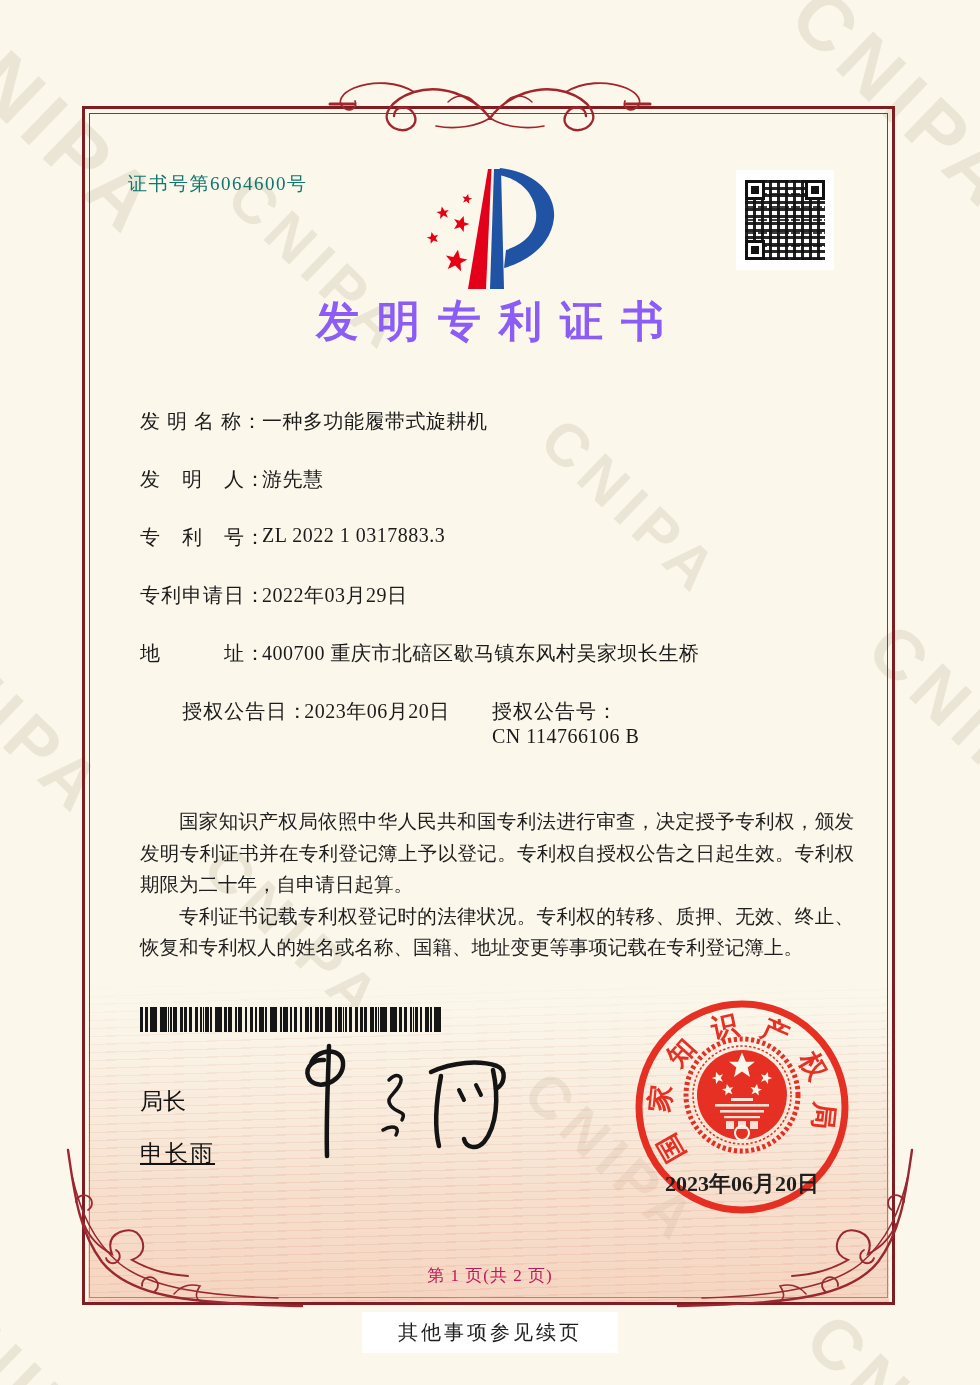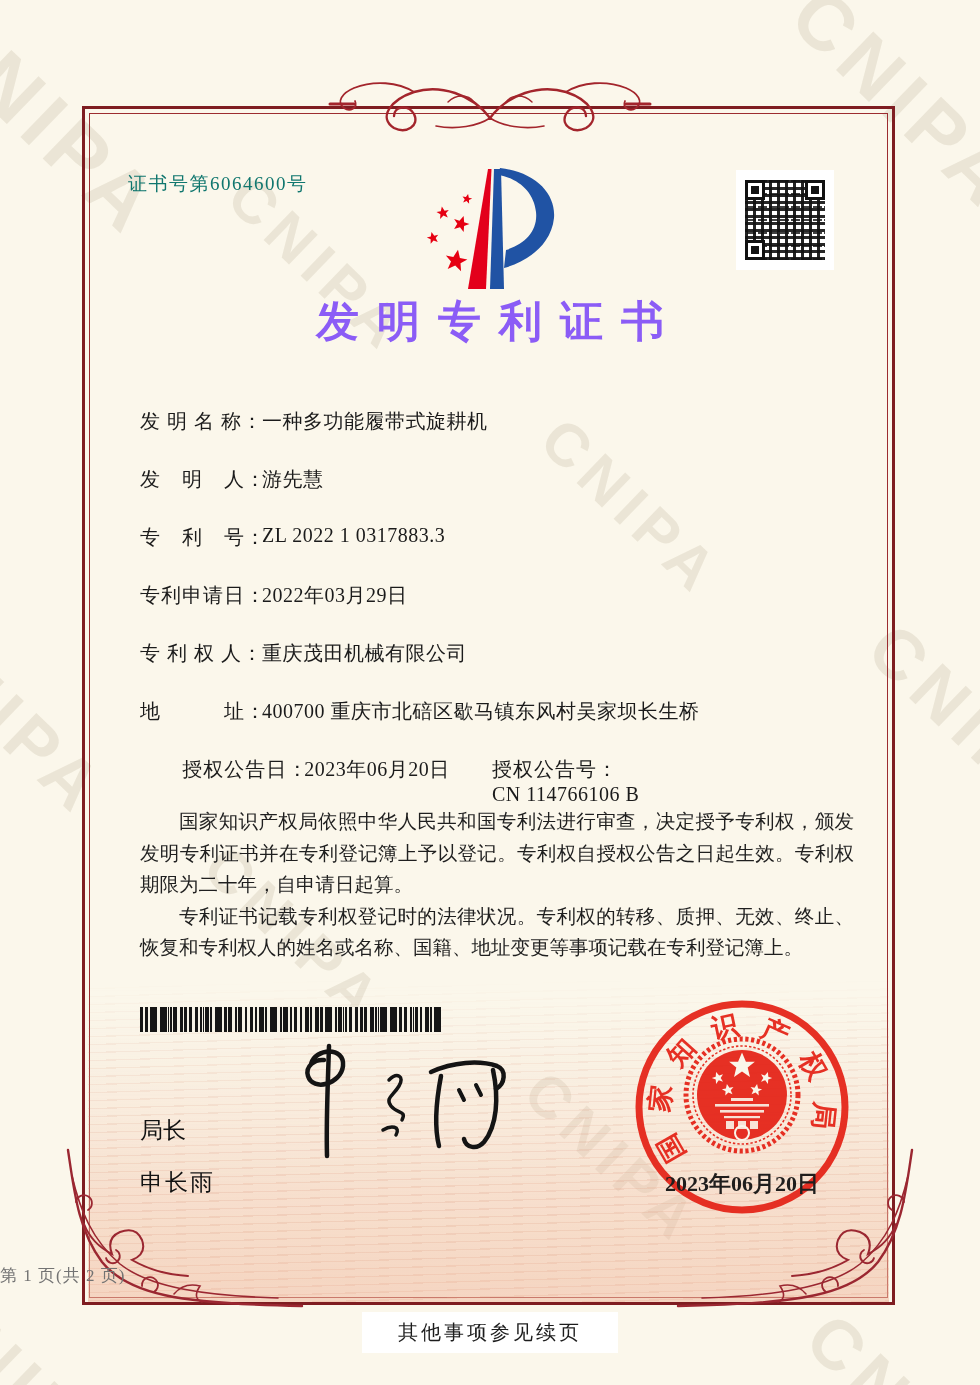--- a/index.html
+++ b/index.html
@@ -64,30 +64,30 @@
   
   .barcode { position:absolute; left:140px; top:1007px; width:301px; height:25px; background:#f6f2e6;
     background-image:
       repeating-linear-gradient(90deg, #151515 0 2px, transparent 2px 5px),
       repeating-linear-gradient(90deg, #151515 0 1px, transparent 1px 7px),
       repeating-linear-gradient(90deg, #151515 0 3px, transparent 3px 11px);
   }
 
   
   .signer { position:absolute; left:140px; top:1086px; font-family:"Liberation Sans", sans-serif;
-            font-size:23px; color:#121212;margin-top:29px; }
-  .signer .name { margin-top:21px; letter-spacing:2px; }
+            font-size:23px; color:#121212; }
+  .signer .name { margin-top:21px; letter-spacing:2px;text-decoration:underline; }
   .signature { position:absolute; left:283px; top:1040px; }
 
   
   .seal { position:absolute; left:627px; top:992px; opacity:.95; }
 
   
-  .page-info { position:absolute; left:0; top:1264px; width:980px; 
-               font-size:17px; color:#737373; letter-spacing:1px; }
+  .page-info { position:absolute; left:0; top:1264px; width:980px; text-align:center;
+               font-size:17px; color:#be185d; letter-spacing:1px; }
   .cont-strip { position:absolute; left:362px; top:1312px; width:256px; height:41px;
                 background:#fff; display:flex; align-items:center; justify-content:center; }
   .cont-note { font-size:20px; color:#1c1c1c; letter-spacing:3px; }
 </style>
 </head>
 <body>
 
 <div class="page">
 
   <span class="wm" style="left:-28px; top:-14px; font-size:82px;">CNIPA</span>
@@ -178,24 +178,20 @@
       <span class="f-label">发　明　人：</span>
       <span class="f-value">游先慧</span>
     </div>
     <div class="f-row">
       <span class="f-label">专　利　号：</span>
       <span class="f-value">ZL 2022 1 0317883.3</span>
     </div>
     <div class="f-row">
       <span class="f-label">专利申请日：</span>
       <span class="f-value">2022年03月29日</span>
-    </div>
-    <div class="f-row">
-      <span class="f-label">专 利 权 人：</span>
-      <span class="f-value">重庆茂田机械有限公司</span>
     </div>
     <div class="f-row">
       <span class="f-label">地　　　址：</span>
       <span class="f-value">400700 重庆市北碚区歇马镇东风村吴家坝长生桥</span>
     </div>
     <div class="f-row double">
       <span class="group1">
         <span class="f-label">授权公告日：</span>
         <span class="f-value">2023年06月20日</span>
       </span>

